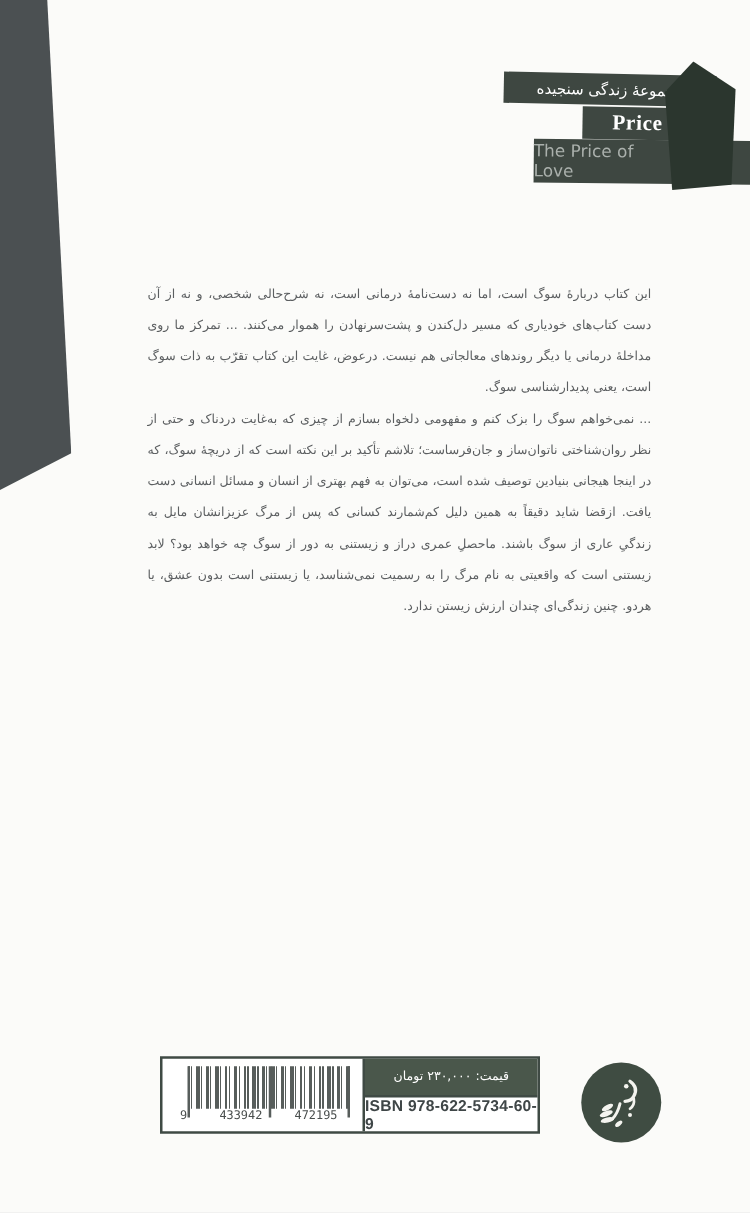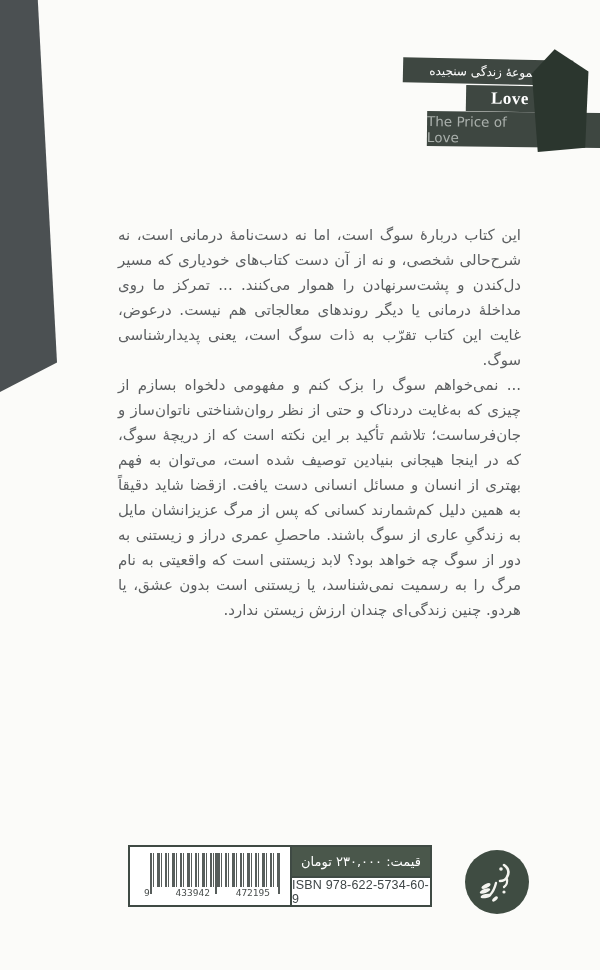--- a/index.html
+++ b/index.html
@@ -56,21 +56,21 @@
     filter: drop-shadow(0 0 1px #e8e8e4);
   }
 
   
   .blurb {
     position: absolute; left: 118px; top: 223px; width: 403px;
     direction: rtl;
     text-align: justify;
     text-align-last: right;
     -moz-text-align-last: right;
-    font-size: 15px; line-height: 25px;
+    font-size: 10px; line-height: 25px;
     color: #5c5f61;
   }
   .blurb p { margin: 0; }
 
   
   .infobox {
     position: absolute; left: 128px; top: 845px;
     width: 304px; height: 62px;
     border: 2px solid #3f4a44;
     box-sizing: border-box;
@@ -104,27 +104,27 @@
   }
   .price-cell {
     flex: 1;
     border-left: 2px solid #3f4a44;
     display: flex; flex-direction: column;
   }
   .price-row {
     flex: 1;
     background: #4a574b; color: #ffffff;
     display: flex; align-items: center; justify-content: center;
-    direction: rtl; font-size: 13px;
+    direction: rtl; font-size: 10px;
   }
   .isbn-row {
     height: 27px;
     border-top: 2px solid #3f4a44;
     display: flex; align-items: center; justify-content: center;
-    color: #3f4647; font-size: 12.5px; font-weight: 400;
+    color: #3f4647; font-size: 12.5px; font-weight: 700;
     font-family: "Liberation Sans", sans-serif;
     letter-spacing: .2px;
   }
 
   
   .logo {
     position: absolute; left: 465px; top: 850px;
     width: 64px; height: 64px; border-radius: 50%;
     background: #3f4c42;
     display: flex; align-items: center; justify-content: center;
@@ -136,21 +136,21 @@
 
 <div class="page">
 
   <div class="flap"></div>
 
   <div>
     <div class="bar bar1">
       <span>مجموعهٔ زندگی سنجیده</span>
     </div>
     <div class="bar bar2">
-      <span>Love</span>
+      <span>Price</span>
     </div>
     <div class="bar bar3">
       <span>The Price of Love</span>
     </div>
     <div class="house"></div>
   </div>
 
   <div class="blurb">
     <p>این کتاب دربارهٔ سوگ است، اما نه دست‌نامهٔ درمانی است، نه شرح‌حالی شخصی، و نه از آن دست کتاب‌های خودیاری که مسیر دل‌کندن و پشت‌سرنهادن را هموار می‌کنند. ... تمرکز ما روی مداخلهٔ درمانی یا دیگر روندهای معالجاتی هم نیست. درعوض، غایت این کتاب تقرّب به ذات سوگ است، یعنی پدیدارشناسی سوگ.</p>
     <p>... نمی‌خواهم سوگ را بزک کنم و مفهومی دلخواه بسازم از چیزی که به‌غایت دردناک و حتی از نظر روان‌شناختی ناتوان‌ساز و جان‌فرساست؛ تلاشم تأکید بر این نکته است که از دریچهٔ سوگ، که در اینجا هیجانی بنیادین توصیف شده است، می‌توان به فهم بهتری از انسان و مسائل انسانی دست یافت. ازقضا شاید دقیقاً به همین دلیل کم‌شمارند کسانی که پس از مرگ عزیزانشان مایل به زندگیِ عاری از سوگ باشند. ماحصلِ عمری دراز و زیستنی به دور از سوگ چه خواهد بود؟ لابد زیستنی است که واقعیتی به نام مرگ را به رسمیت نمی‌شناسد، یا زیستنی است بدون عشق، یا هردو. چنین زندگی‌ای چندان ارزش زیستن ندارد.</p>

